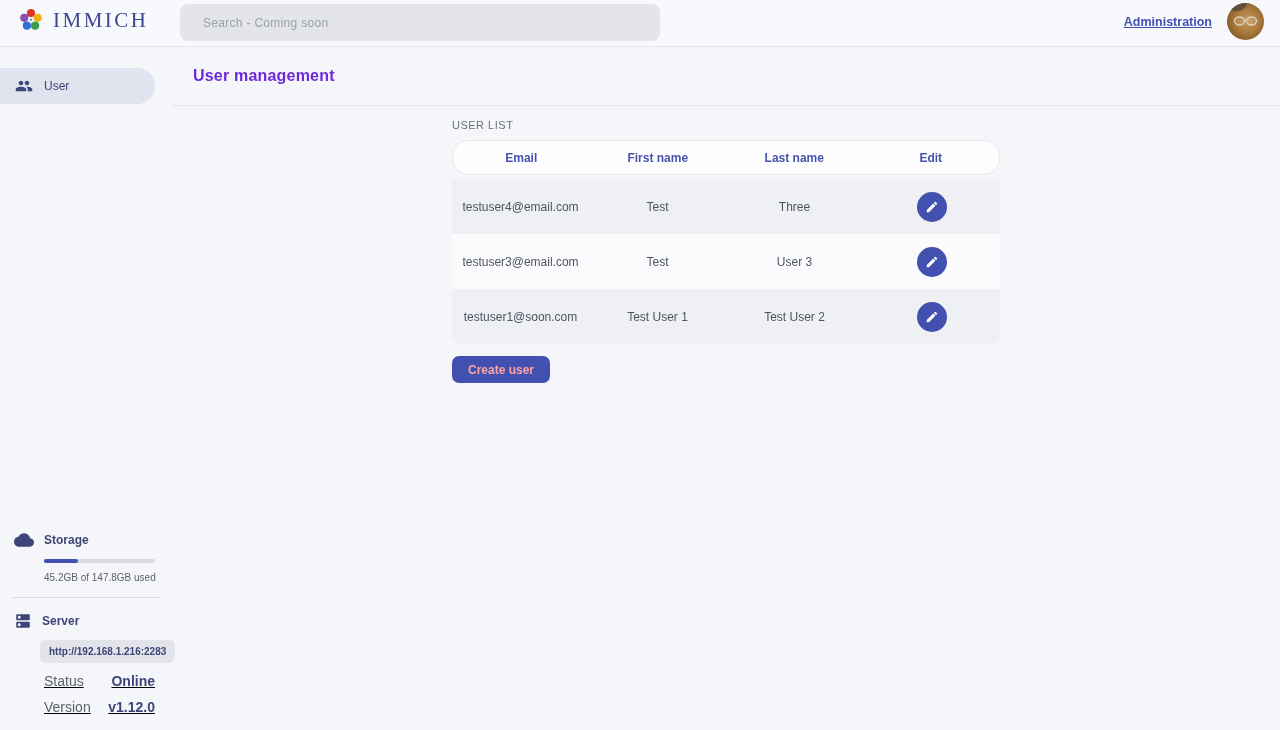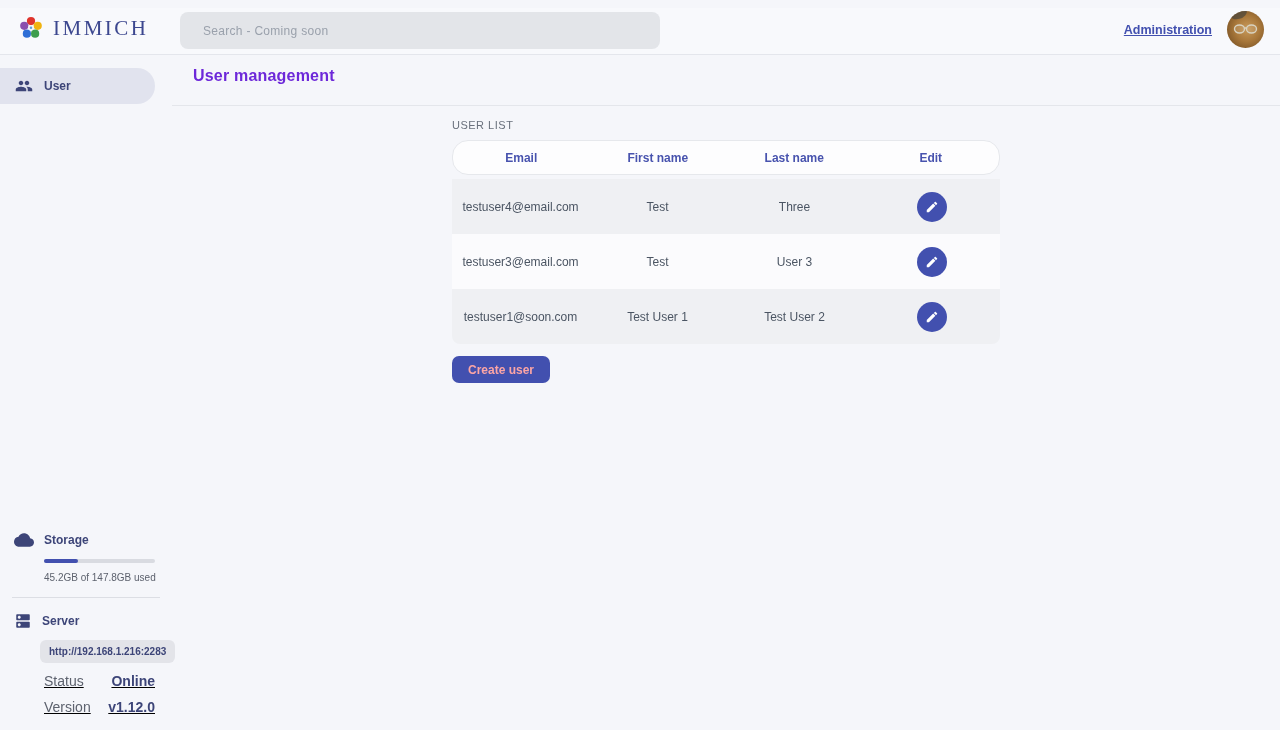--- a/index.html
+++ b/index.html
@@ -6,21 +6,21 @@
   html, body { width: 1280px; height: 730px; }
   body {
     font-family: "Liberation Sans", sans-serif;
     background: #f5f6fa;
     position: relative;
     overflow: hidden;
   }
 
   
   .topbar {
-    position: absolute; top: 8px; left: 0; width: 1280px; height: 47px;
+    position: absolute; top: 0; left: 0; width: 1280px; height: 47px;
     background: #f8f9fc;
     border-bottom: 1px solid #e4e6ec;
     z-index: 5;
   }
   .logo { position: absolute; left: 18px; top: 7px; display: flex; align-items: center; gap: 9px; }
   .logo-text {
     font-family: "Liberation Serif", serif;
     font-size: 21px; letter-spacing: 2.5px; color: #3c478f; font-weight: 500;
   }
   .search {
@@ -46,21 +46,21 @@
   }
   .avatar svg { position: absolute; left: 6px; top: 12px; }
 
   
   .sidebar { position: absolute; top: 47px; left: 0; width: 172px; bottom: 0; }
   .nav-item {
     margin-top: 21px; width: 155px; height: 36px;
     background: #e1e3ee; border-radius: 0 18px 18px 0;
     display: flex; align-items: center; gap: 11px; padding-left: 15px; cursor: pointer;
   }
-  .nav-label { font-size: 12px; font-weight: 700; color: #3d4578; }
+  .nav-label { font-size: 12px; font-weight: 400; color: #3d4578; }
 
   .sidebar-bottom { position: absolute; bottom: 15px; left: 0; width: 172px; }
   .section-head { display: flex; align-items: center; gap: 10px; padding-left: 14px; }
   .section-title { font-size: 12px; font-weight: 700; color: #3d4578; }
   .progress { margin: 9px 0 0 44px; width: 111px; height: 4px; border-radius: 2px; background: #d9dbe1; }
   .progress-fill { height: 100%; border-radius: 2px; background: #4250af; width: 31%; }
   .usage { margin: 9px 0 0 44px; font-size: 10px; color: #5d626e; }
   .sb-divider { margin: 14px 12px; border: none; border-top: 1px solid #dcdee4; }
   .url-pill {
     margin: 10px 0 0 40px; display: inline-block;

